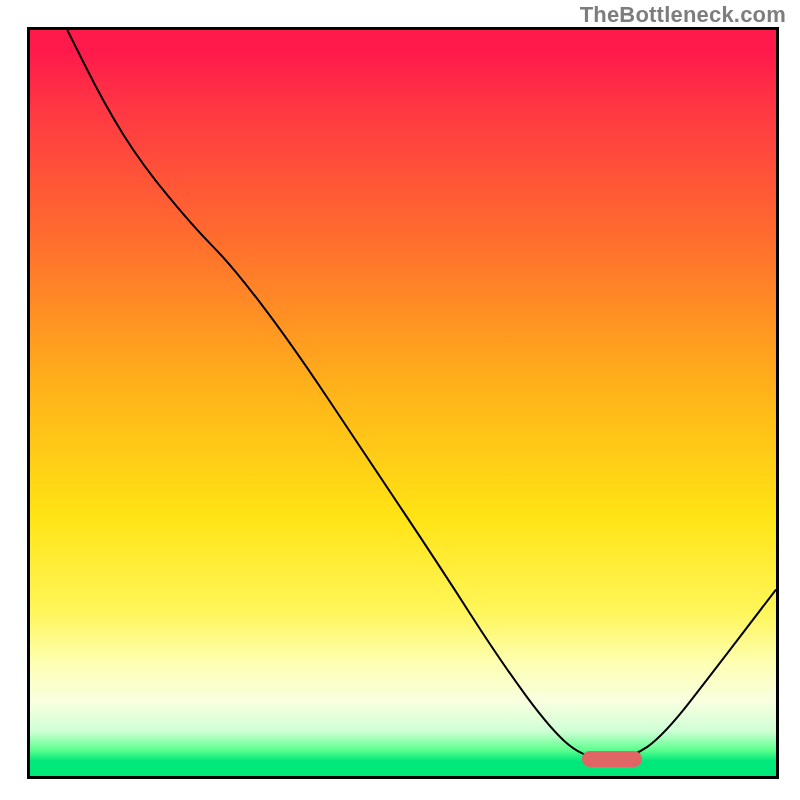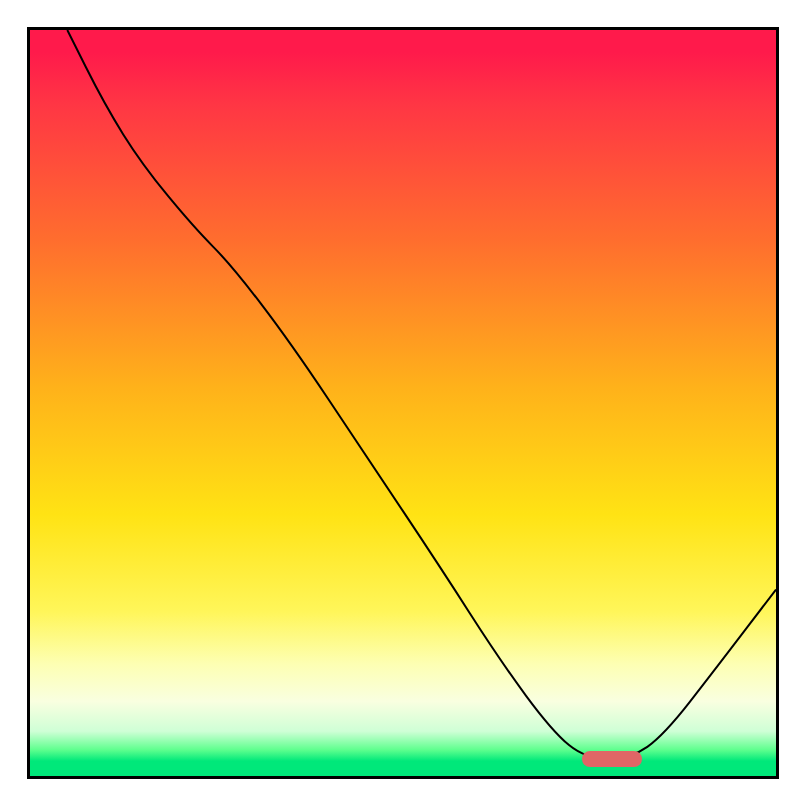--- a/index.html
+++ b/index.html
@@ -60,20 +60,21 @@
     position: absolute;
     background: #e06666;
     border-radius: 10px;
     height: 15px;
   }
 </style>
 </head>
 <body>
 
 <div class="wrap">
+  <div class="watermark">TheBottleneck.com</div>
 
   <div class="plot">
     <svg class="curve" viewBox="0 0 746 746" preserveAspectRatio="none">
       <path id="curve-path" fill="none" stroke="#000000" stroke-width="2" d="M 37.300000000000004 0 Q 37.300000000000004 0 55.95 37.30000000000001 Q 74.60000000000001 74.60000000000002 93.25 104.44000000000005 Q 111.89999999999999 134.2800000000001 138.01 165.98500000000007 Q 164.12 197.69000000000005 182.77 216.34 Q 201.42000000000002 234.98999999999995 231.26 274.155 Q 261.09999999999997 313.32000000000005 298.4 369.27000000000004 Q 335.7 425.22 373 481.17 Q 410.3 537.12 440.14 583.745 Q 469.98 630.37 496.09 665.8050000000001 Q 522.1999999999999 701.24 538.9849999999999 715.0409999999999 Q 555.77 728.842 578.1500000000001 728.842 Q 600.5300000000001 728.842 617.315 716.906 Q 634.1 704.97 660.21 671.4000000000001 Q 686.32 637.83 716.1600000000001 598.665 T 746 559.5"></path>
     </svg>
     <div id="marker" class="marker" style="left: 552.04px; width: 59.68px; top: 720.636px; height: 16.412px; background: rgb(224, 102, 102);"></div>
   </div>
 </div>
 
 </body></html>

